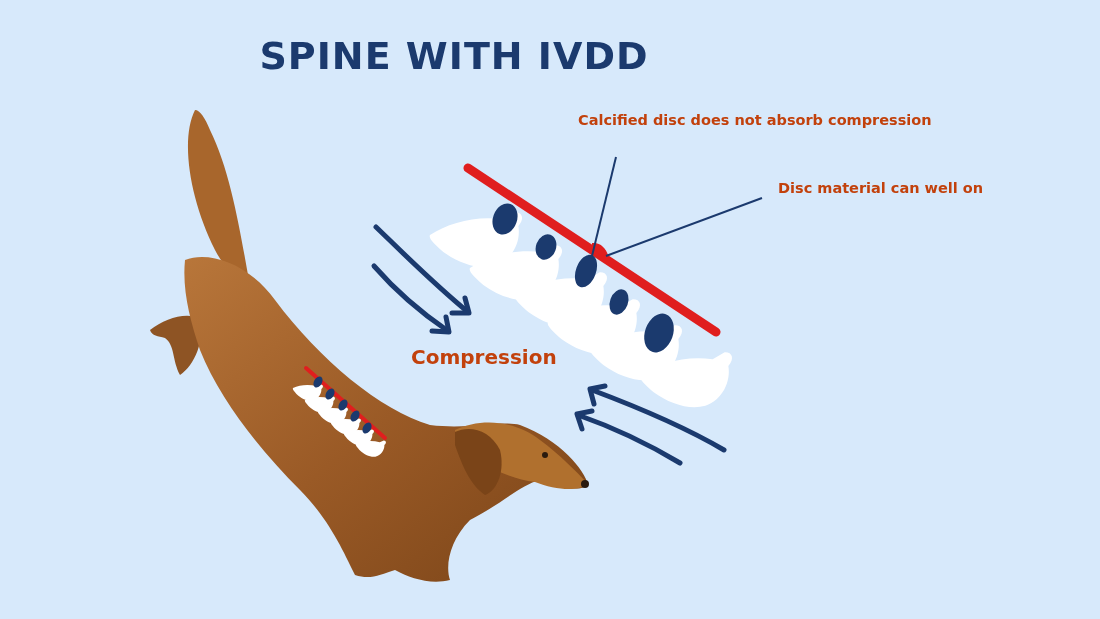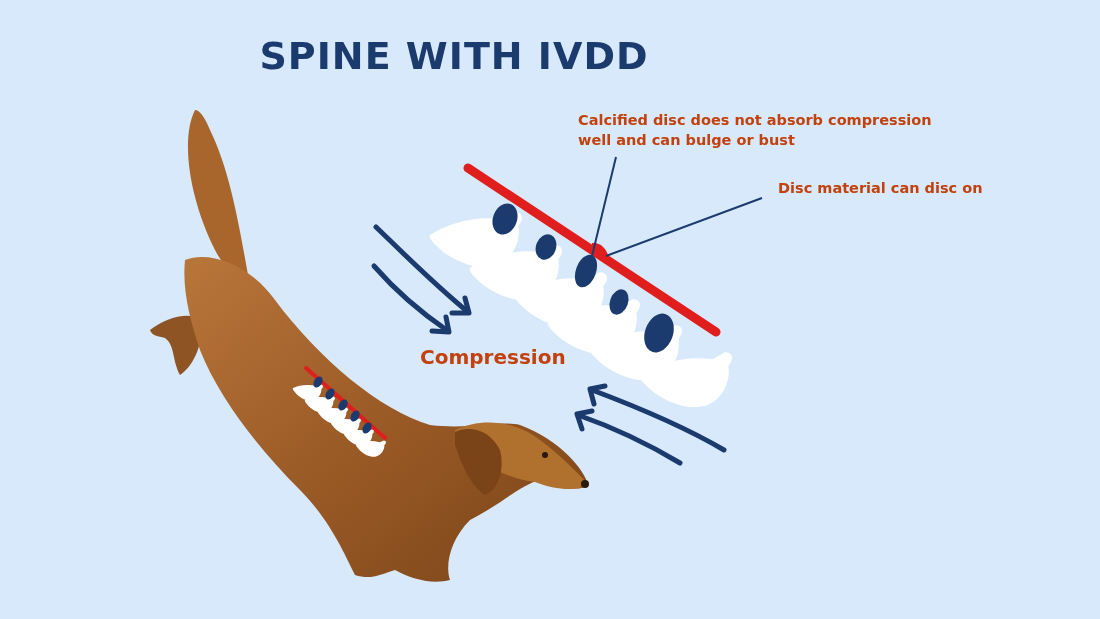--- a/index.html
+++ b/index.html
@@ -14,34 +14,33 @@
     text-align:center; font-size:38px; font-weight:700;
     color:#1b3a6e; letter-spacing:1px;
     font-family:"DejaVu Sans", sans-serif;
   }
   .label {
     position:absolute; color:#c2410c; font-weight:700;
     font-family:"DejaVu Sans", sans-serif;
   }
   .callout1 { left:578px; top:110px; font-size:14.5px; line-height:20px; width:360px; }
   .callout2 { left:778px; top:178px; font-size:14.5px; line-height:20px; width:240px; }
-  .compression { left:420px; top:345px; font-size:20px; }
+  .compression { left:411px; top:345px; font-size:20px; }
   svg.layer { position:absolute; left:0; top:0; }
 </style>
 </head>
 <body>
 
 <div class="title">SPINE WITH IVDD</div>
 
 <div class="label callout1">
   <div>Calcified disc does not absorb compression</div>
-  <div>well and can bulge or bust</div>
 </div>
 <div class="label callout2">
-  <div>Disc material can disc on</div>
+  <div>Disc material can well on</div>
 </div>
 
 <div class="label compression">Compression</div>
 
 <svg class="layer" width="1100" height="619" viewBox="0 0 1100 619">
   <defs>
     <linearGradient id="fur" x1="0" y1="0" x2="1" y2="1">
       <stop offset="0" stop-color="#b8763a"></stop>
       <stop offset="0.5" stop-color="#9a5a26"></stop>
       <stop offset="1" stop-color="#7a4418"></stop>

